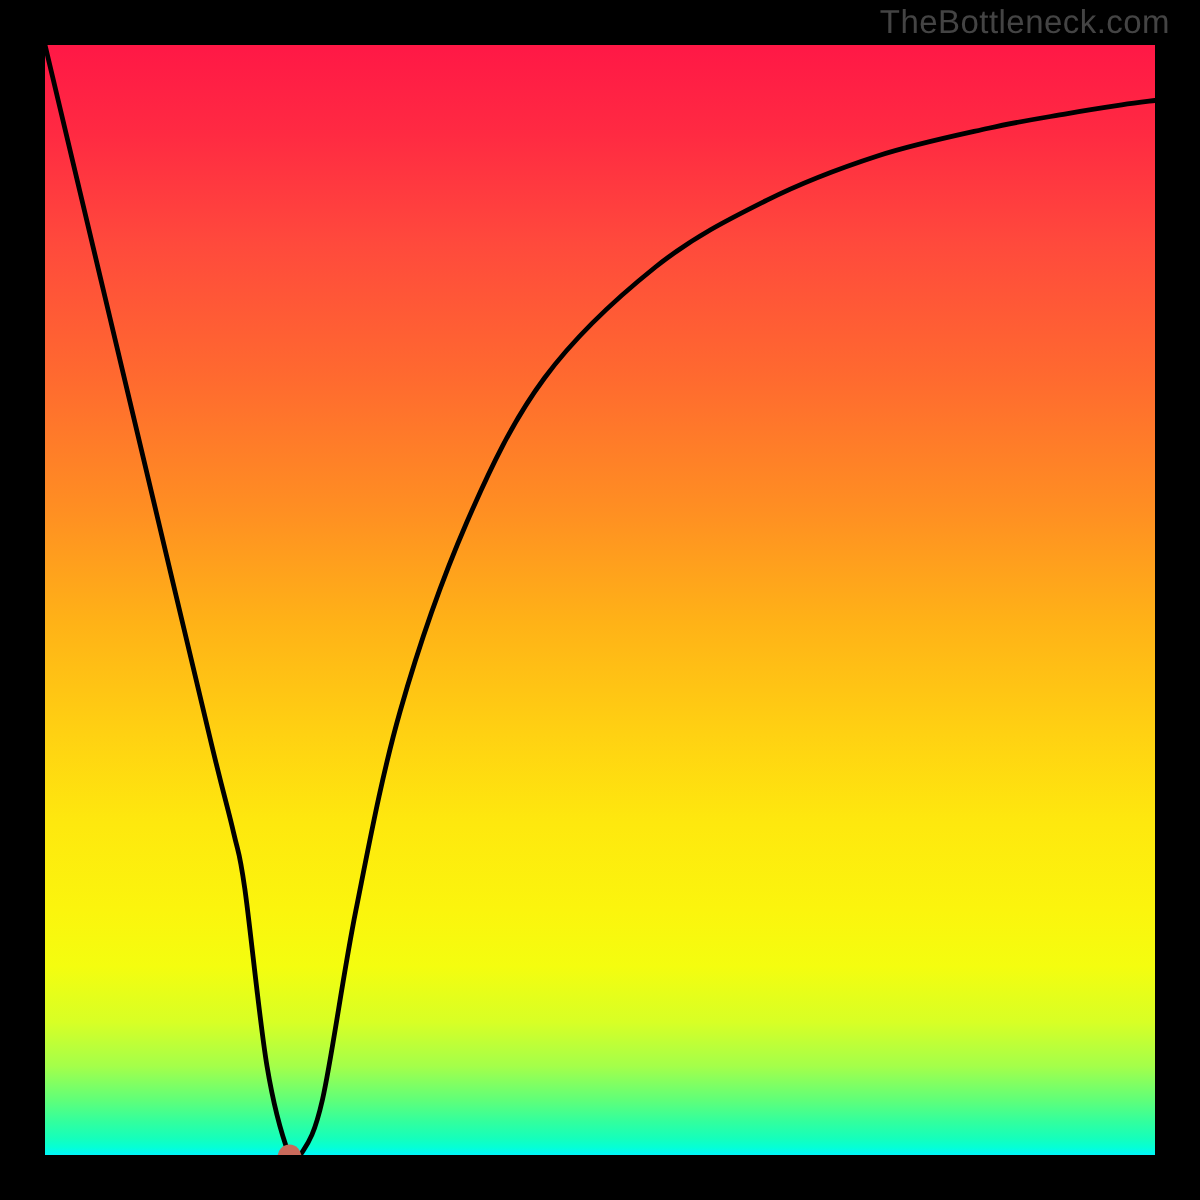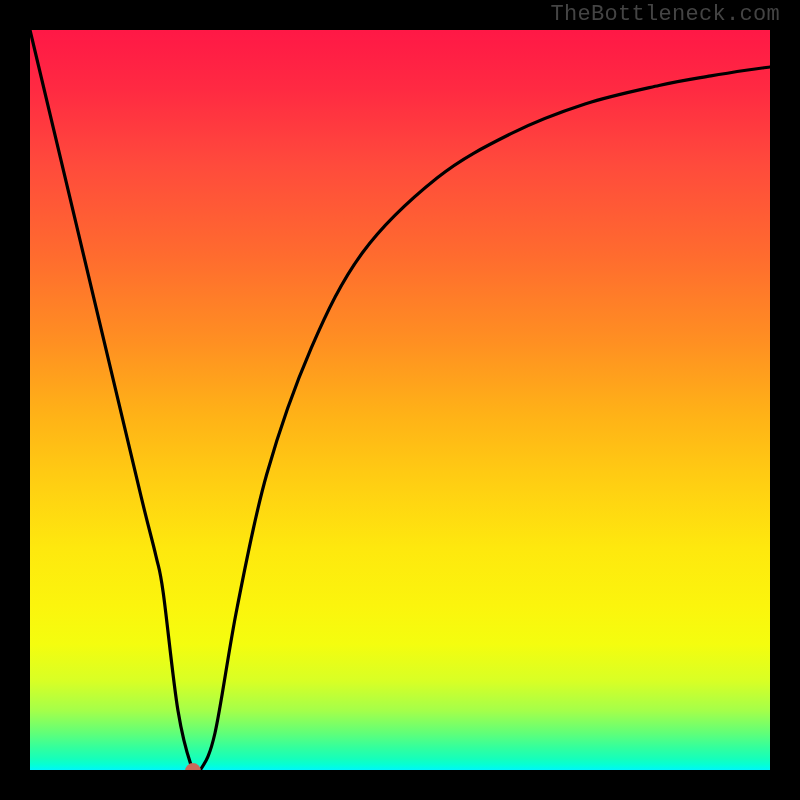--- a/index.html
+++ b/index.html
@@ -8,21 +8,21 @@
     width: 800px;
     height: 800px;
     background: #000;
     position: relative;
   }
   .watermark {
     position: absolute;
     top: 2px;
     right: 20px;
     color: #444;
-    font-family: Liberation Mono, monospace;
+    font-family: Liberation Sans, sans-serif;
     font-size: 22px;
     font-weight: 500;
     letter-spacing: 0.3px;
     z-index: 10;
   }
   .plot-area {
     position: absolute;
     left: 30px;
     top: 30px;
     width: 740px;

